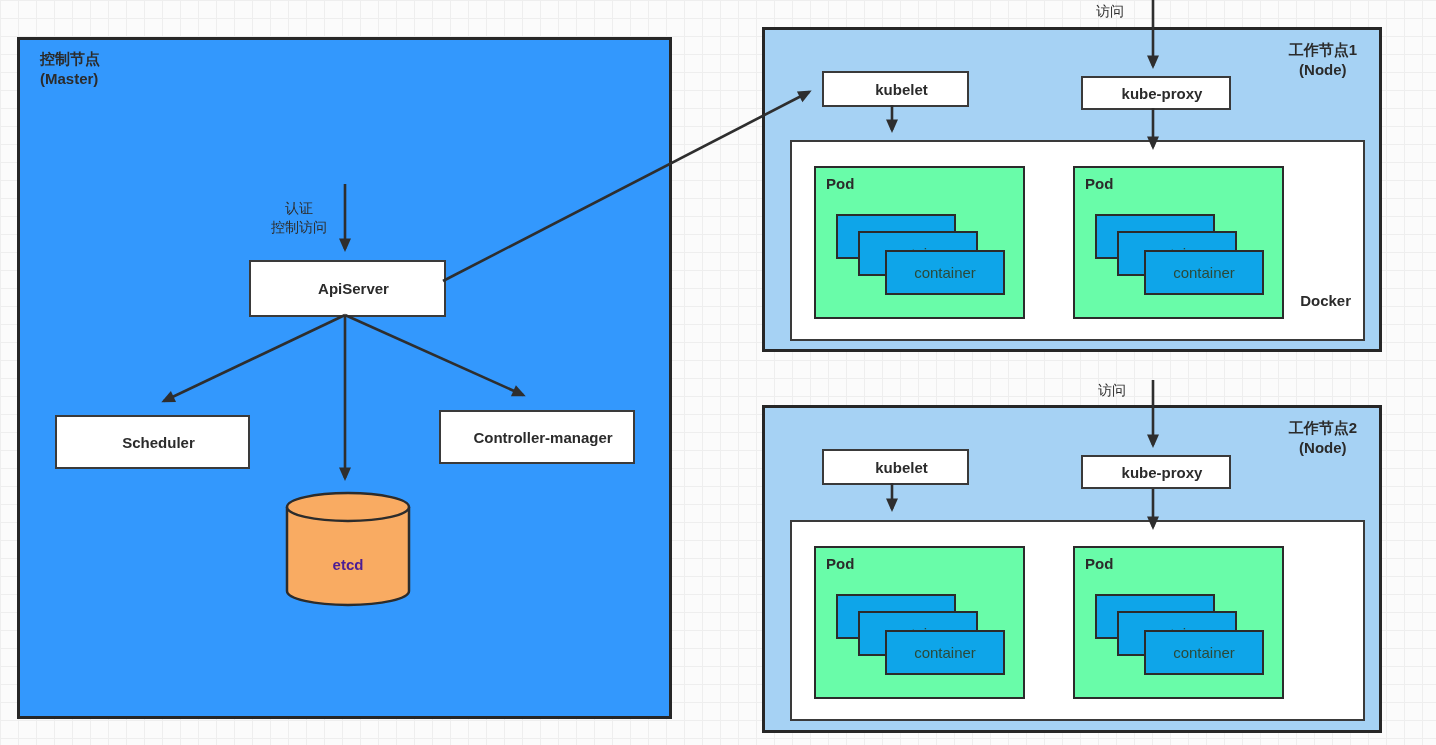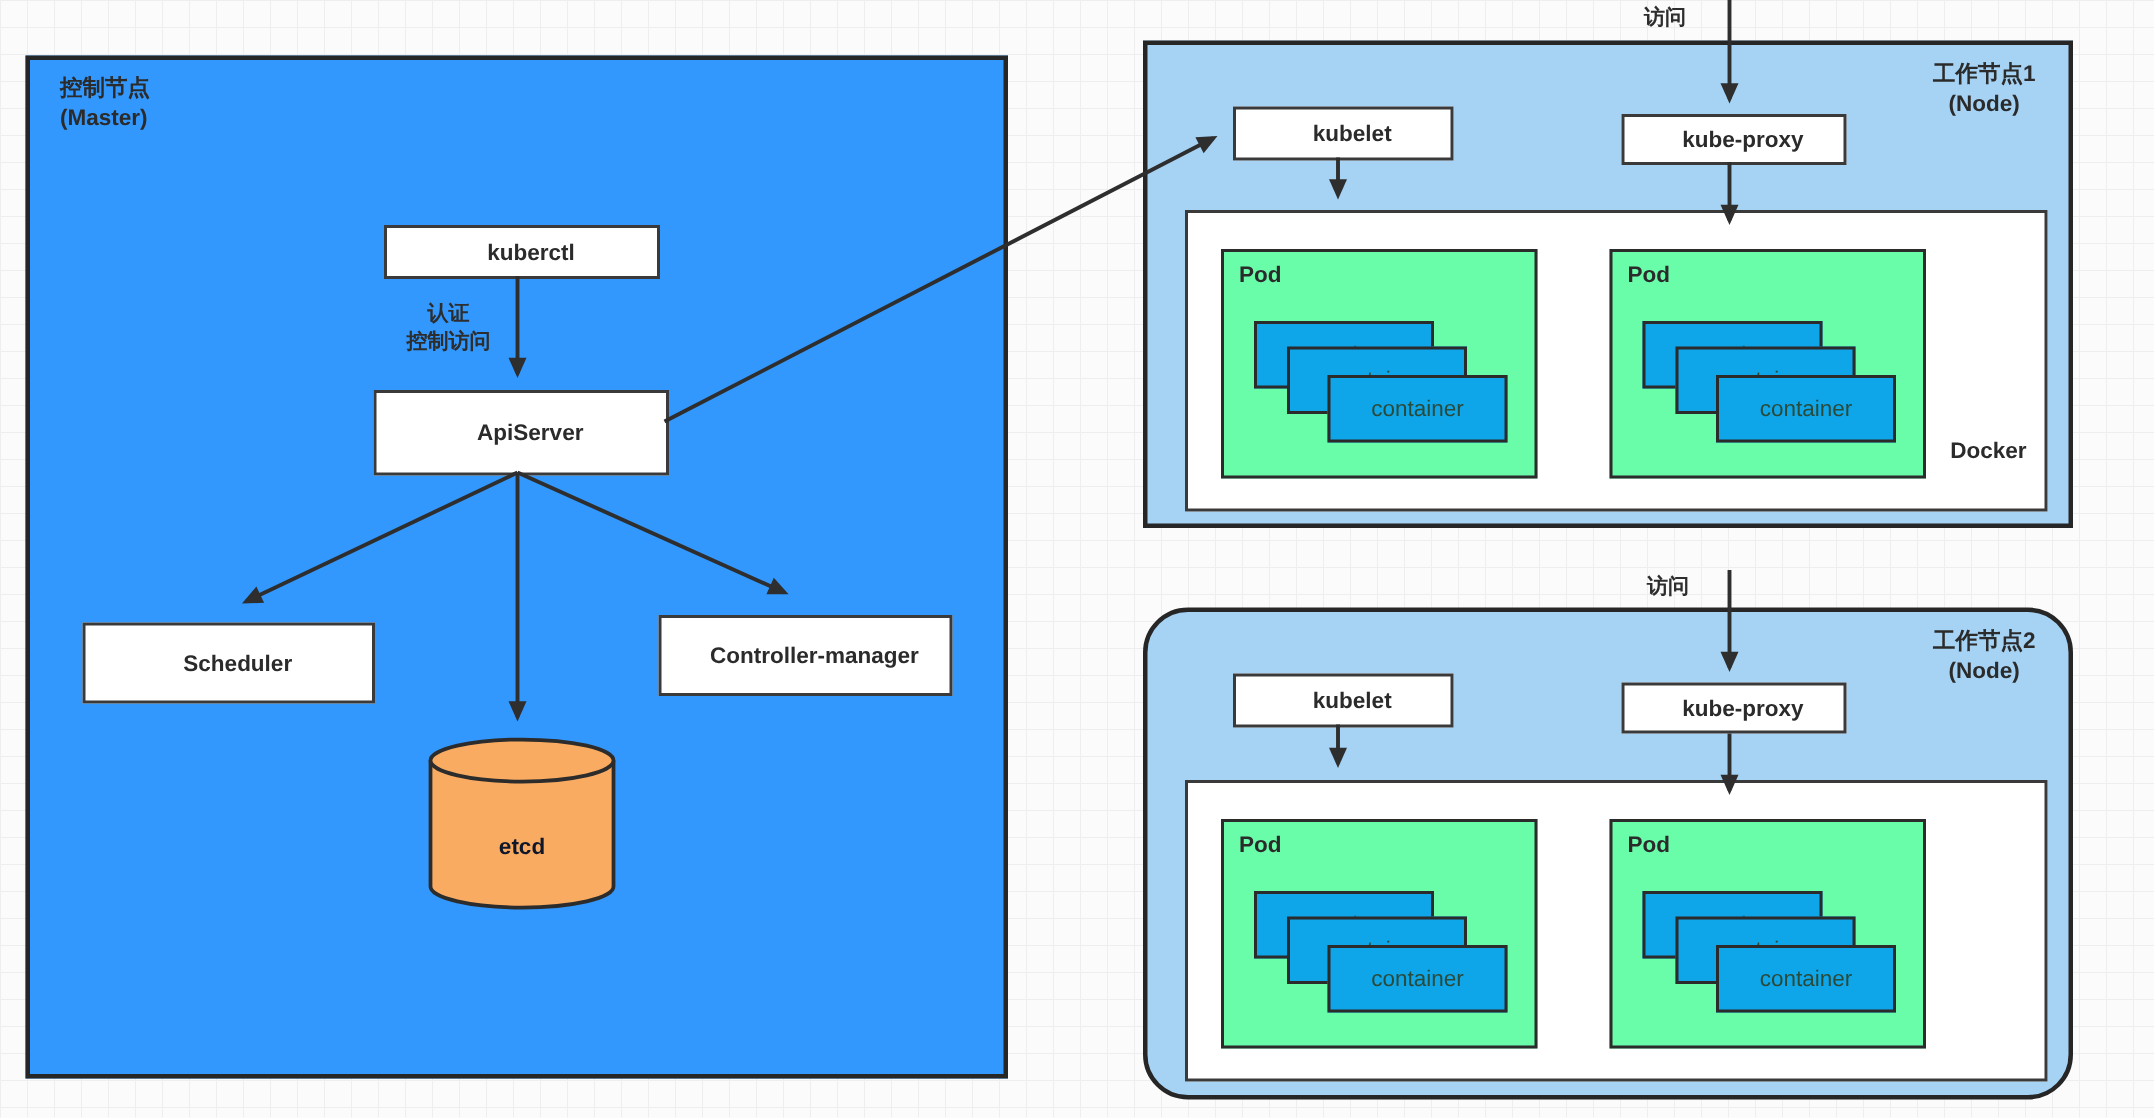--- a/index.html
+++ b/index.html
@@ -19,21 +19,21 @@
     background-size:18px 18px;
   }
 
   
   .region {
     position:absolute;
     border:3px solid #262626;
   }
   #master-box   { left:17px;  top:37px;  width:655px; height:682px; background:#3398fd; }
   #node1-box    { left:762px; top:27px;  width:620px; height:325px; background:#a6d2f4; }
-  #node2-box    { left:762px; top:405px; width:620px; height:328px; background:#a6d2f4;border-radius:30px; }
+  #node2-box    { left:762px; top:405px; width:620px; height:328px; background:#a6d2f4; }
 
   .region-title {
     position:absolute;
     font-size:15px; font-weight:bold; color:#2b2b2b;
     line-height:20px; white-space:pre;
   }
   #master-box .region-title { left:20px; top:9px; text-align:left; }
   .node-title { right:22px; top:10px; text-align:center; }
 
   
@@ -85,55 +85,52 @@
     display:flex; align-items:center; justify-content:center;
     font-size:15px; color:#2a4a3a;
   }
   .ctr.c1 { left:20px; top:46px; }
   .ctr.c2 { left:42px; top:63px; }
   .ctr.c3 { left:69px; top:82px; }
 
   
   .float-label {
     position:absolute;
-    font-size:14px; font-weight:bold; color:#2d2d2d;
+    font-size:14px; font-weight:normal; color:#2d2d2d;
     line-height:19px; text-align:center; white-space:pre;
     z-index:11;
   }
   #auth-label    { left:254px; top:199px; width:90px; }
   #access-label-1{ left:1080px; top:2px;  width:60px; }
   #access-label-2{ left:1082px; top:381px; width:60px; }
 
   
   #etcd-wrap {
     position:absolute; left:264px; top:450px; width:128px; height:118px;
   }
   #etcd-wrap svg { display:block; }
   #etcd-label {
     position:absolute; left:0; top:66px; width:100%;
-    text-align:center; font-size:15px; font-weight:bold; color:#0f172a;
+    text-align:center; font-size:15px; font-weight:bold; color:#4c1d95;
   }
 
   
   #arrows {
     position:absolute; left:0; top:0; width:1436px; height:745px;
     z-index:10; pointer-events:none;
   }
 </style>
 </head>
 <body>
 
 <div id="canvas">
 
   <div id="master-box" class="region">
     <div class="region-title"><span>控制节点</span><br><span>(Master)</span></div>
 
-    <div id="kuberctl-box" class="comp">
-      <span>kuberctl</span>
-    </div>
 
     <div id="apiserver-box" class="comp">
       <span>ApiServer</span>
     </div>
 
     <div id="scheduler-box" class="comp">
       <span>Scheduler</span>
     </div>
 
     <div id="controller-box" class="comp">

